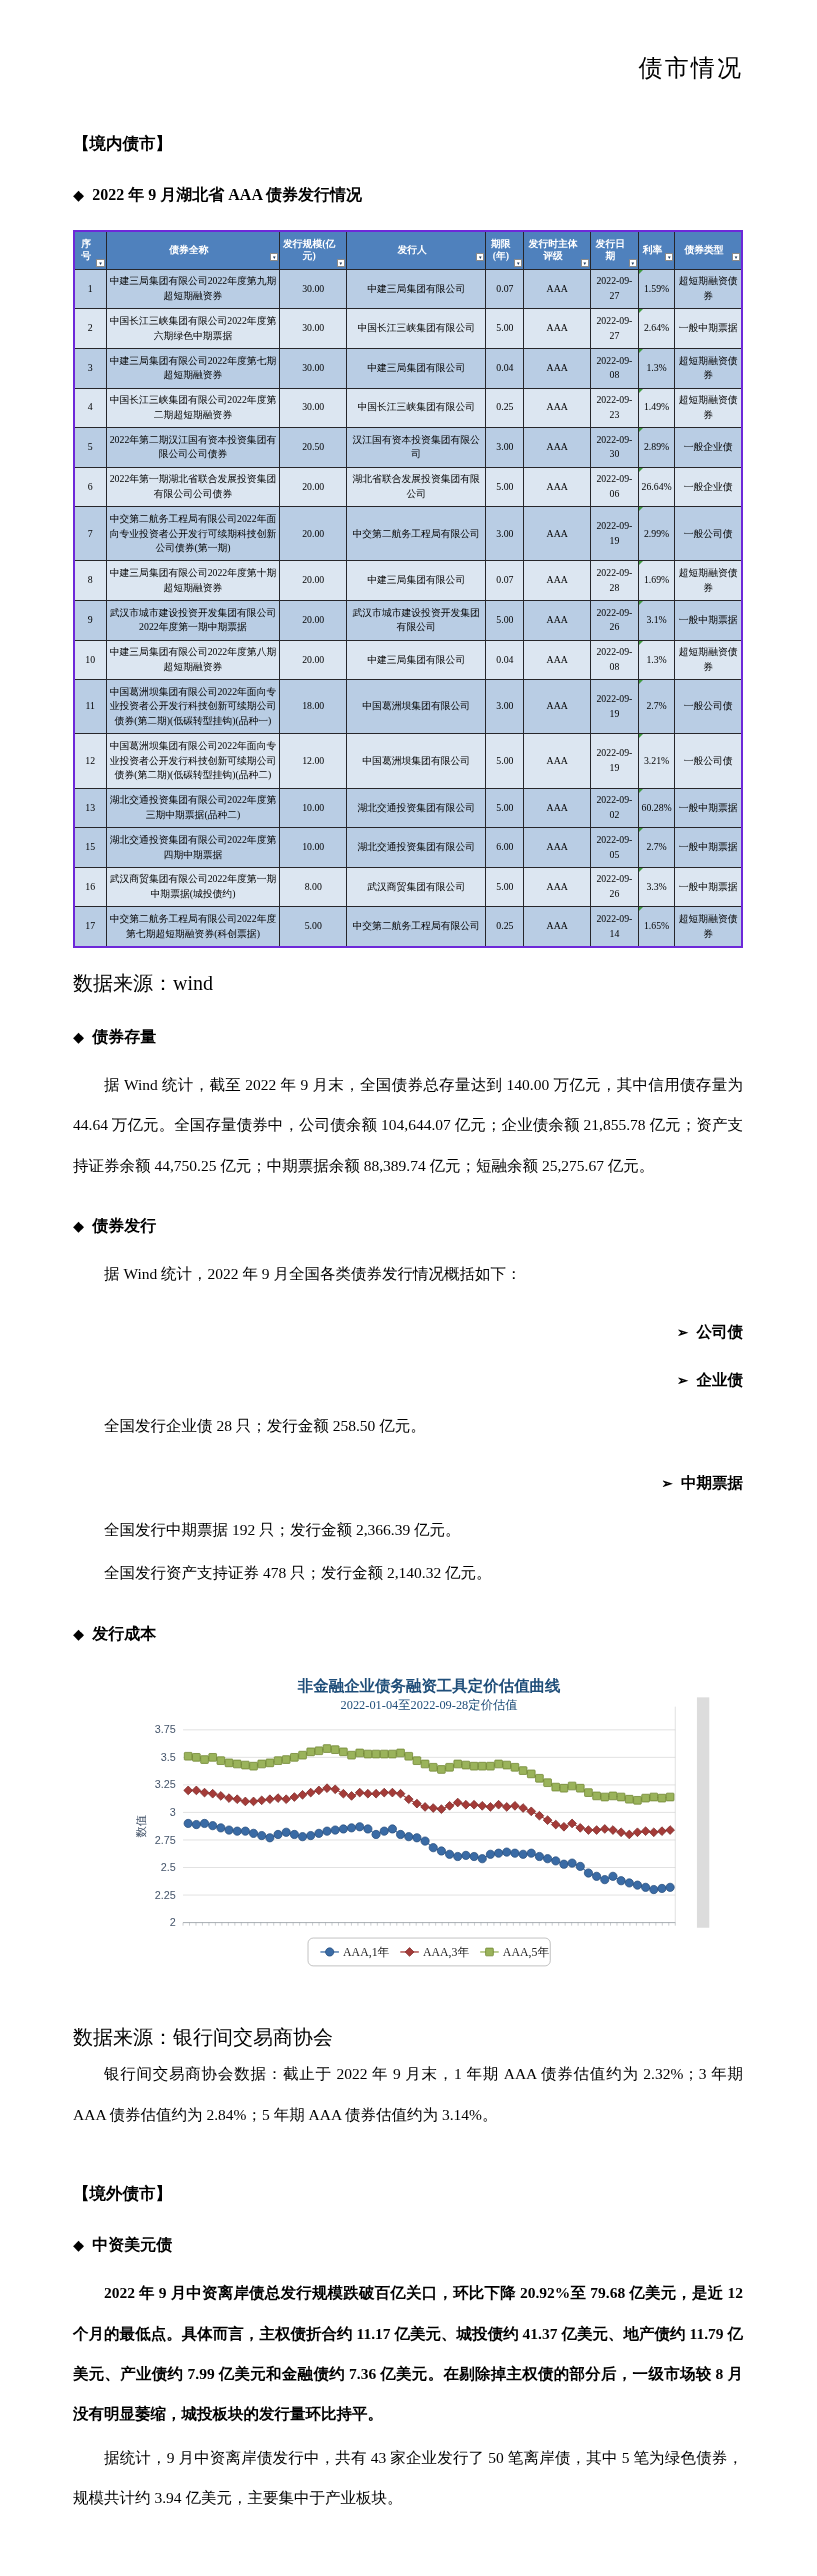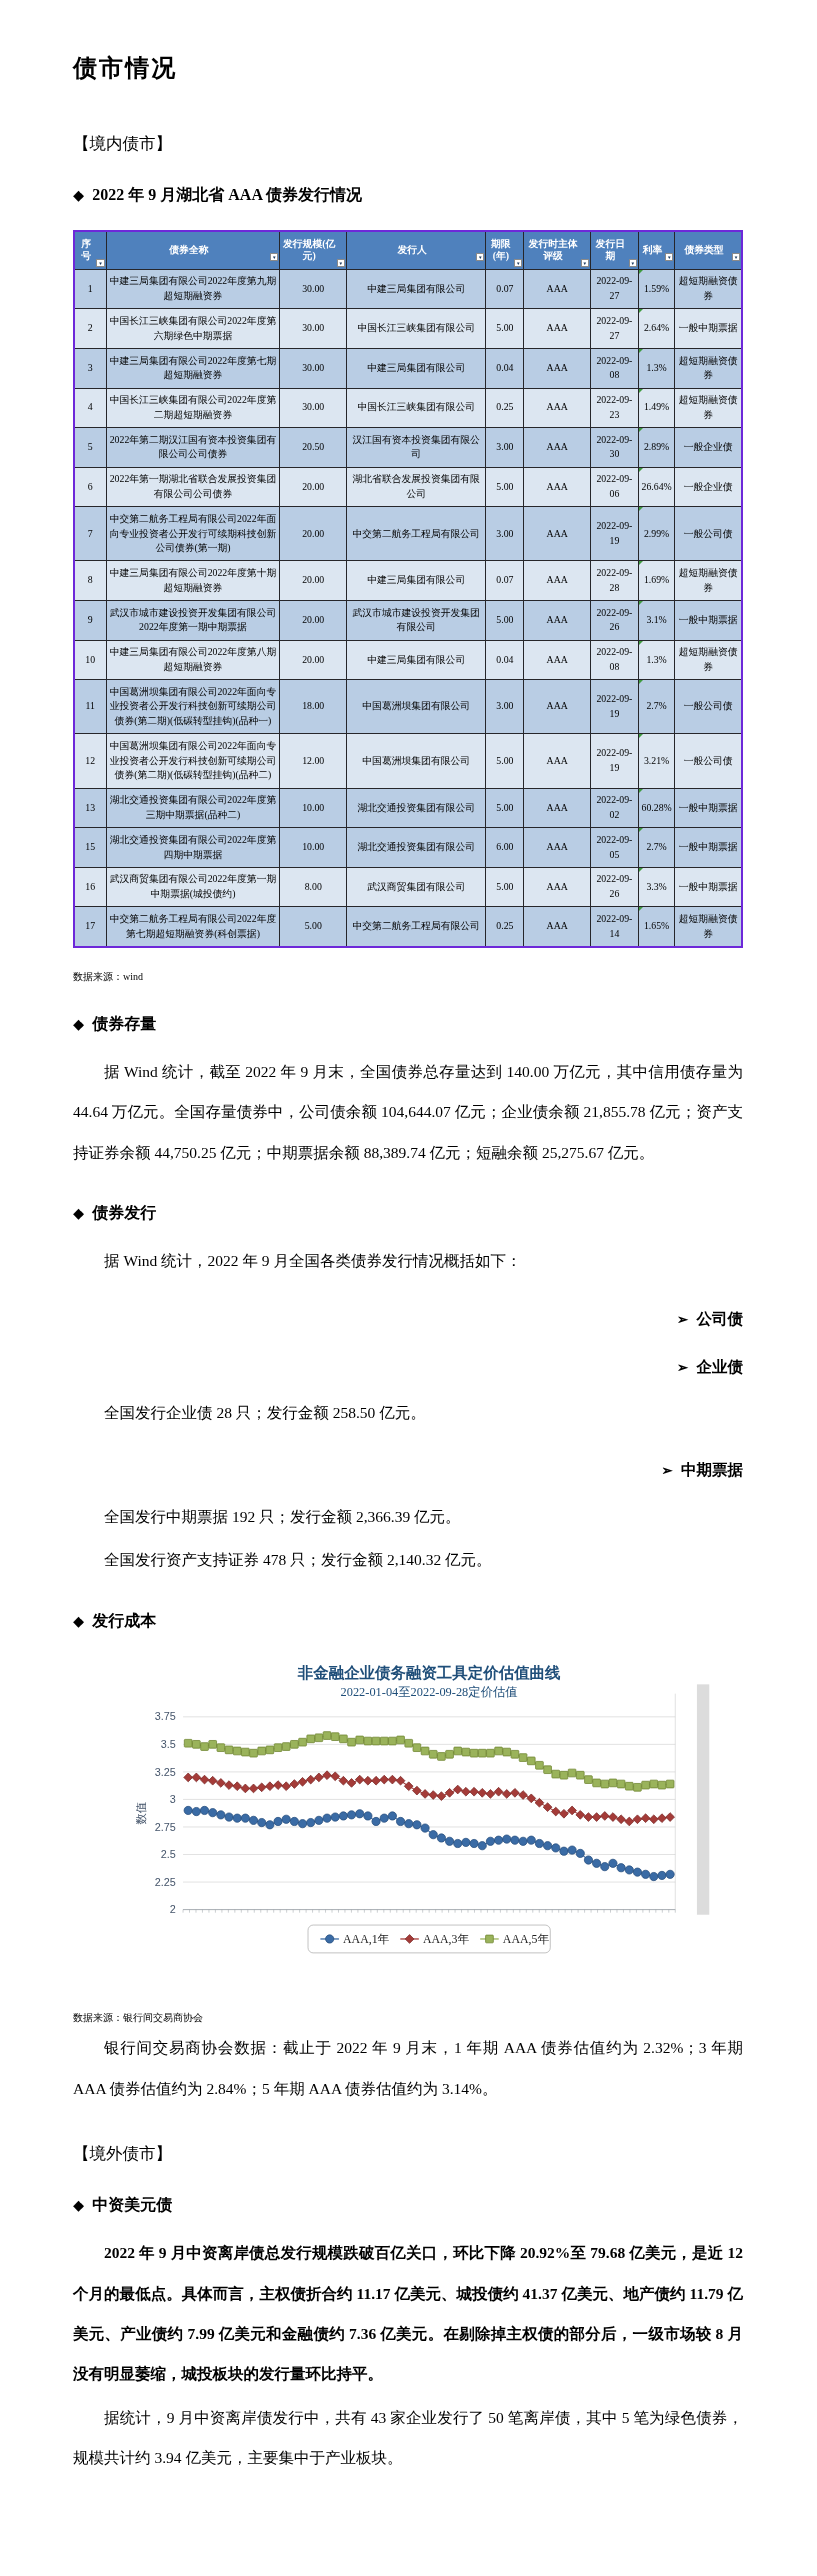--- a/index.html
+++ b/index.html
@@ -1,26 +1,26 @@
 <!DOCTYPE html>
 <html lang="zh" style="font-size:8.2px"><head>
 <meta charset="utf-8">
 <style>
   html,body{margin:0;padding:0;background:#ffffff;}
   body{width:818px;font-family:"Liberation Serif","DejaVu Serif",serif;color:#000;}
   .page{padding:52px 75px 67px 73px;}
-  .doc-title{text-align:left;font-size:24px;font-weight:bold;margin:0 0 49px 0;letter-spacing:2.1px;}
-  .section-header{font-size:16.5px;font-weight:normal;margin:34px 0 23px 0;}
+  .doc-title{text-align:right;font-size:24px;font-weight:normal;margin:0 0 49px 0;letter-spacing:2.1px;}
+  .section-header{font-size:16.5px;font-weight:bold;margin:48px 0 23px 0;}
   .bullet-heading{font-size:16px;font-weight:bold;margin:30px 0 17.5px 0;}
   .bullet-heading .diamond{font-size:14.4px;margin-right:8.2px;}
   .sub-bullet{font-size:15.5px;font-weight:bold;margin:27px 0 15.5px 16.5px;text-align:right;}
   .sub-bullet .arrow{margin-right:8.2px;font-size:13.4px;}
   .body-para{font-size:15.5px;line-height:2.6;text-indent:2em;margin:0 0 3.1px 0;text-align:justify;}
   .body-para .b,.b{font-weight:bold;}
-  .source-line{font-size:10px;margin:21.6px 0 3.1px 0;}
+  .source-line{font-size:20px;margin:21.6px 0 3.1px 0;}
   
   table.bond{border-collapse:collapse;width:100%;margin-top:24px;border:2px solid #6d28d9;}
   table.bond th{background:#4f81bd;color:#fff;font-size:9.8px;font-weight:bold;border:0.8px solid #26262a;padding:0;}
   table.bond .th-inner{position:relative;display:block;padding:6.2px 10.3px 6.2px 2.1px;line-height:1.25;}
   table.bond .filter{position:absolute;right:1px;bottom:1.5px;width:8.2px;height:8.2px;background:#fff;border:0.5px solid #8a8a8a;color:#17375e;font-size:4.6px;line-height:7.7px;text-align:center;box-sizing:border-box;cursor:pointer;}
   table.bond td{font-size:9.8px;text-align:center;border:0.8px solid #26262a;padding:4.6px 2.6px;line-height:1.5;}
   tr.band-a{background:#b9cde4;}
   tr.band-b{background:#dce6f1;}
   td.rate{position:relative;}
   td.rate::before{content:'';position:absolute;top:0;left:0;border-top:4.1px solid #3f9b3f;border-right:4.1px solid transparent;}

